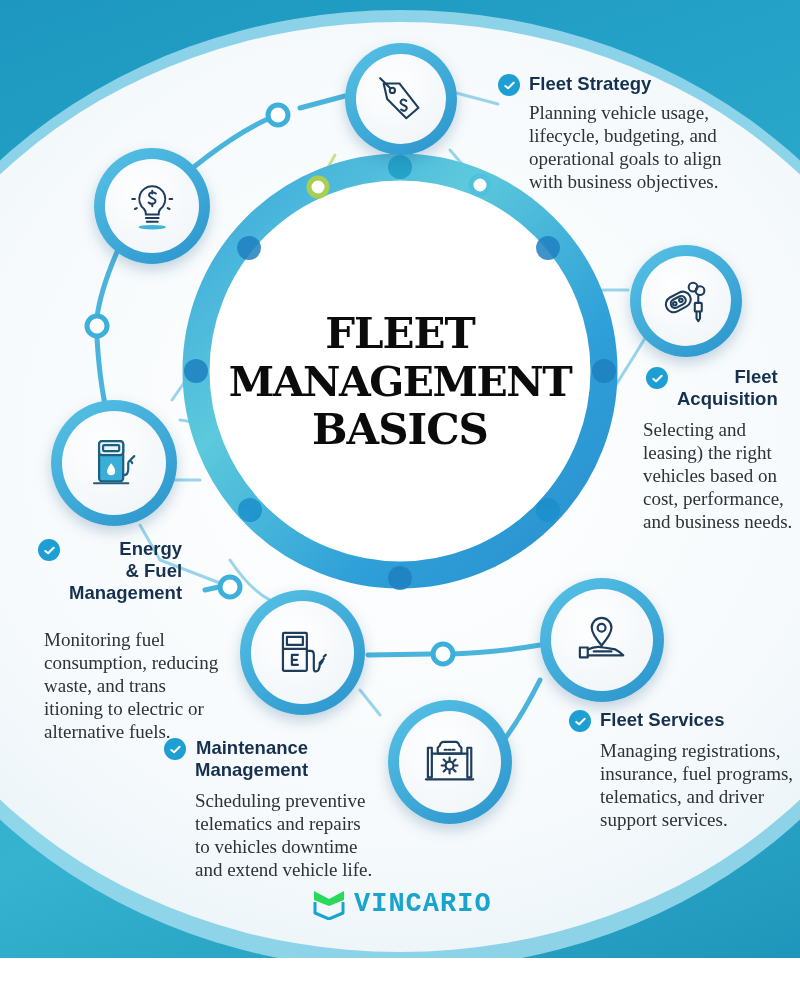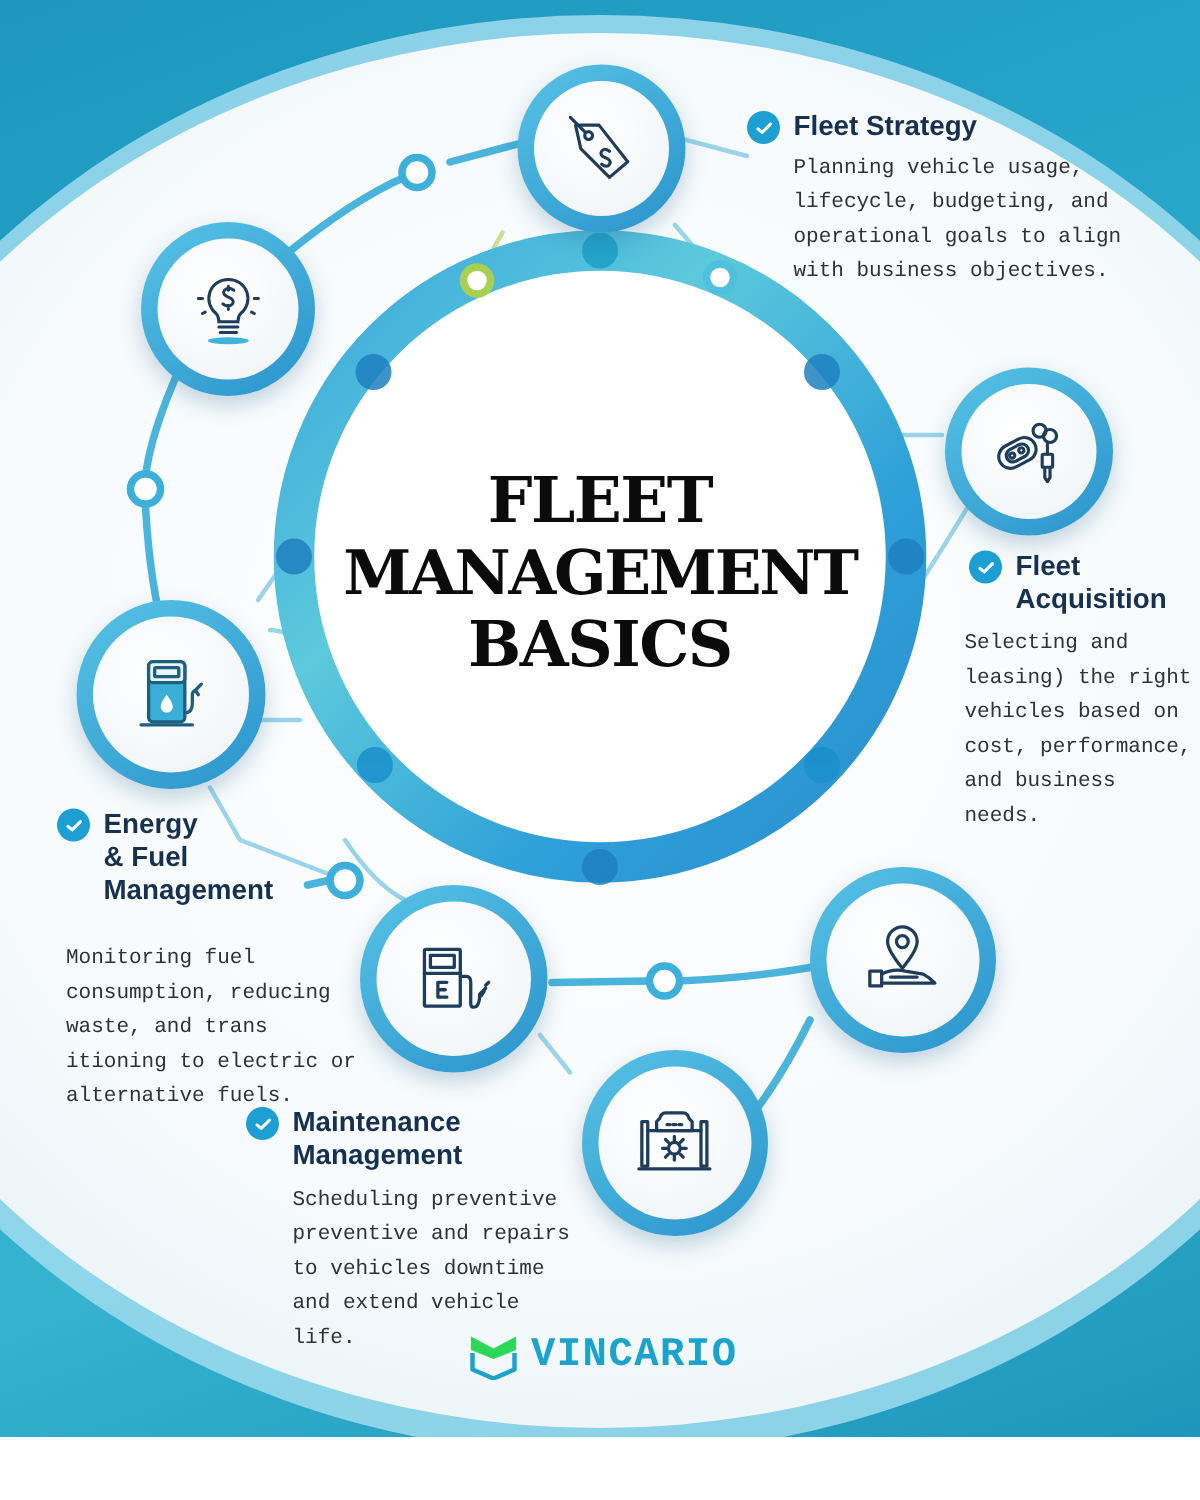--- a/index.html
+++ b/index.html
@@ -25,22 +25,22 @@
 
     .center-title { position: absolute; left: 210px; top: 310px; width: 380px; text-align: center;
       font-family: "DejaVu Serif", "Liberation Serif", serif; font-weight: bold; color: #0b0b0b;
       font-size: 42px; line-height: 48px; letter-spacing: -1px; }
 
     .item { position: absolute; }
     .item .head { display: flex; align-items: flex-start; }
     .check { width: 22px; height: 22px; border-radius: 50%; background: #1e9fd4; flex: 0 0 22px; margin-top: 1px;
       display: flex; align-items: center; justify-content: center; margin-right: 9px; }
     .check svg { width: 13px; height: 13px; }
-    .title { font-family: "Liberation Sans", sans-serif; font-weight: bold; font-size: 18.5px; line-height: 22px; color: #16304f; }
-    .desc { font-family: Liberation Mono, monospace; font-size: 14px; line-height: 23px; color: #2e3236; margin-top: 8px; }
+    .title { font-family: "Liberation Sans", sans-serif; font-weight: bold; font-size: 18.5px; line-height: 22px; color: #16304f; text-align: right; }
+    .desc { font-family: Liberation Serif, serif; font-size: 19px; line-height: 23px; color: #2e3236; margin-top: 8px; }
 
     .logo { position: absolute; left: 312px; top: 888px; display: flex; align-items: center; }
     .logo-mark { width: 34px; height: 32px; margin-right: 8px; }
     .logo-text { font-family: Liberation Mono, monospace; font-weight: bold; font-size: 27px; letter-spacing: 1px; color: #1aa3cc; }
   </style>
 </head>
 <body>
 
 <div class="canvas">
   <div class="oval-glow"></div>
@@ -268,26 +268,42 @@
             <path d="M2.5 7.5 L5.5 10 L11.5 4" fill="none" stroke="#fff" stroke-width="2.2" stroke-linecap="round" stroke-linejoin="round"></path>
           </svg>
         </span>
       <span class="title">
         <div>Maintenance</div>
         <div>Management</div>
       </span>
     </div>
     <div class="desc" style="margin-left:31px;">
       <div>Scheduling preventive</div>
-      <div>preventive and repairs</div>
+      <div>telematics and repairs</div>
       <div>to vehicles downtime</div>
       <div>and extend vehicle life.</div>
     </div>
   </div>
 
+  <div class="item" style="left:569px; top:709px; width:231px;">
+    <div class="head">
+      <span class="check">
+          <svg viewBox="0 0 14 14">
+            <path d="M2.5 7.5 L5.5 10 L11.5 4" fill="none" stroke="#fff" stroke-width="2.2" stroke-linecap="round" stroke-linejoin="round"></path>
+          </svg>
+        </span>
+      <span class="title">Fleet Services</span>
+    </div>
+    <div class="desc" style="margin-left:31px; margin-top:7px;">
+      <div>Managing registrations,</div>
+      <div>insurance, fuel programs,</div>
+      <div>telematics, and driver</div>
+      <div>support services.</div>
+    </div>
+  </div>
 
   <div class="logo">
     <svg class="logo-mark" viewBox="0 0 34 32">
       <path d="M2 3 L17 11 L32 3 L32 12 L17 18 L2 12 Z" fill="#2bd95a"></path>
       <path d="M3 14 L3 25 L17 31 L31 25 L31 14" fill="none" stroke="#1aa3cc" stroke-width="3" stroke-linejoin="round"></path>
     </svg>
     <span class="logo-text">VINCARIO</span>
   </div>
 </div>
 

